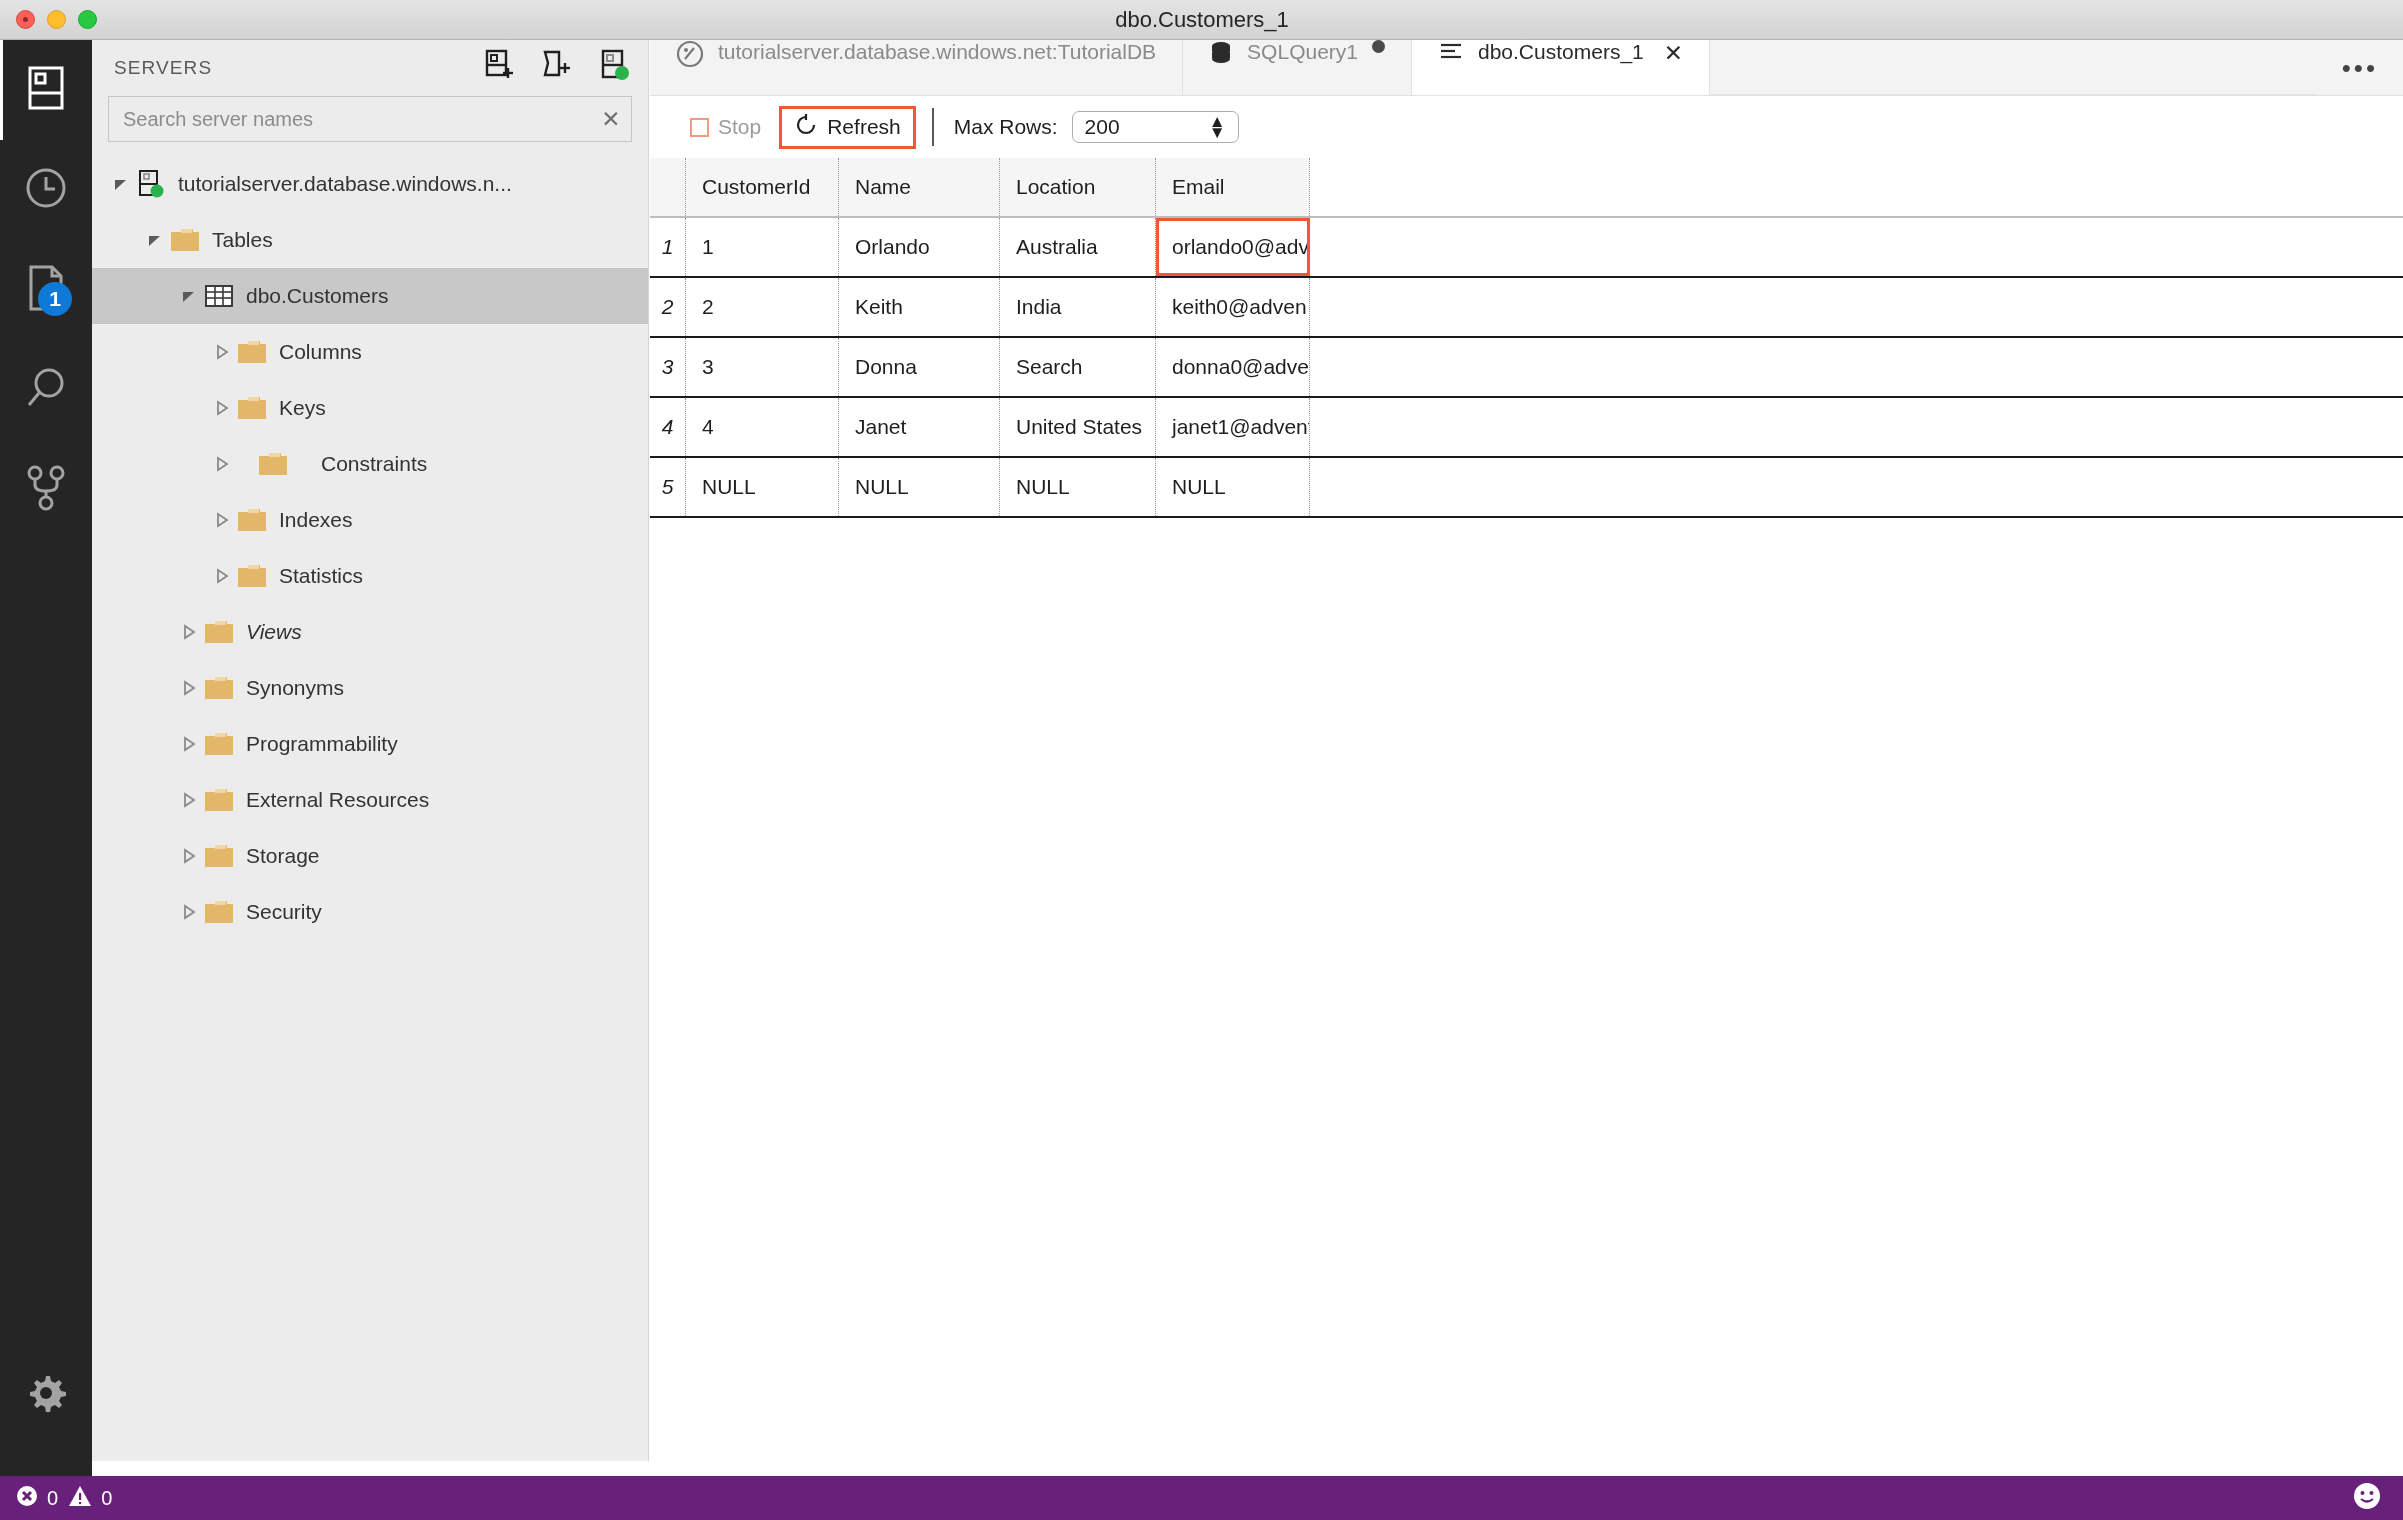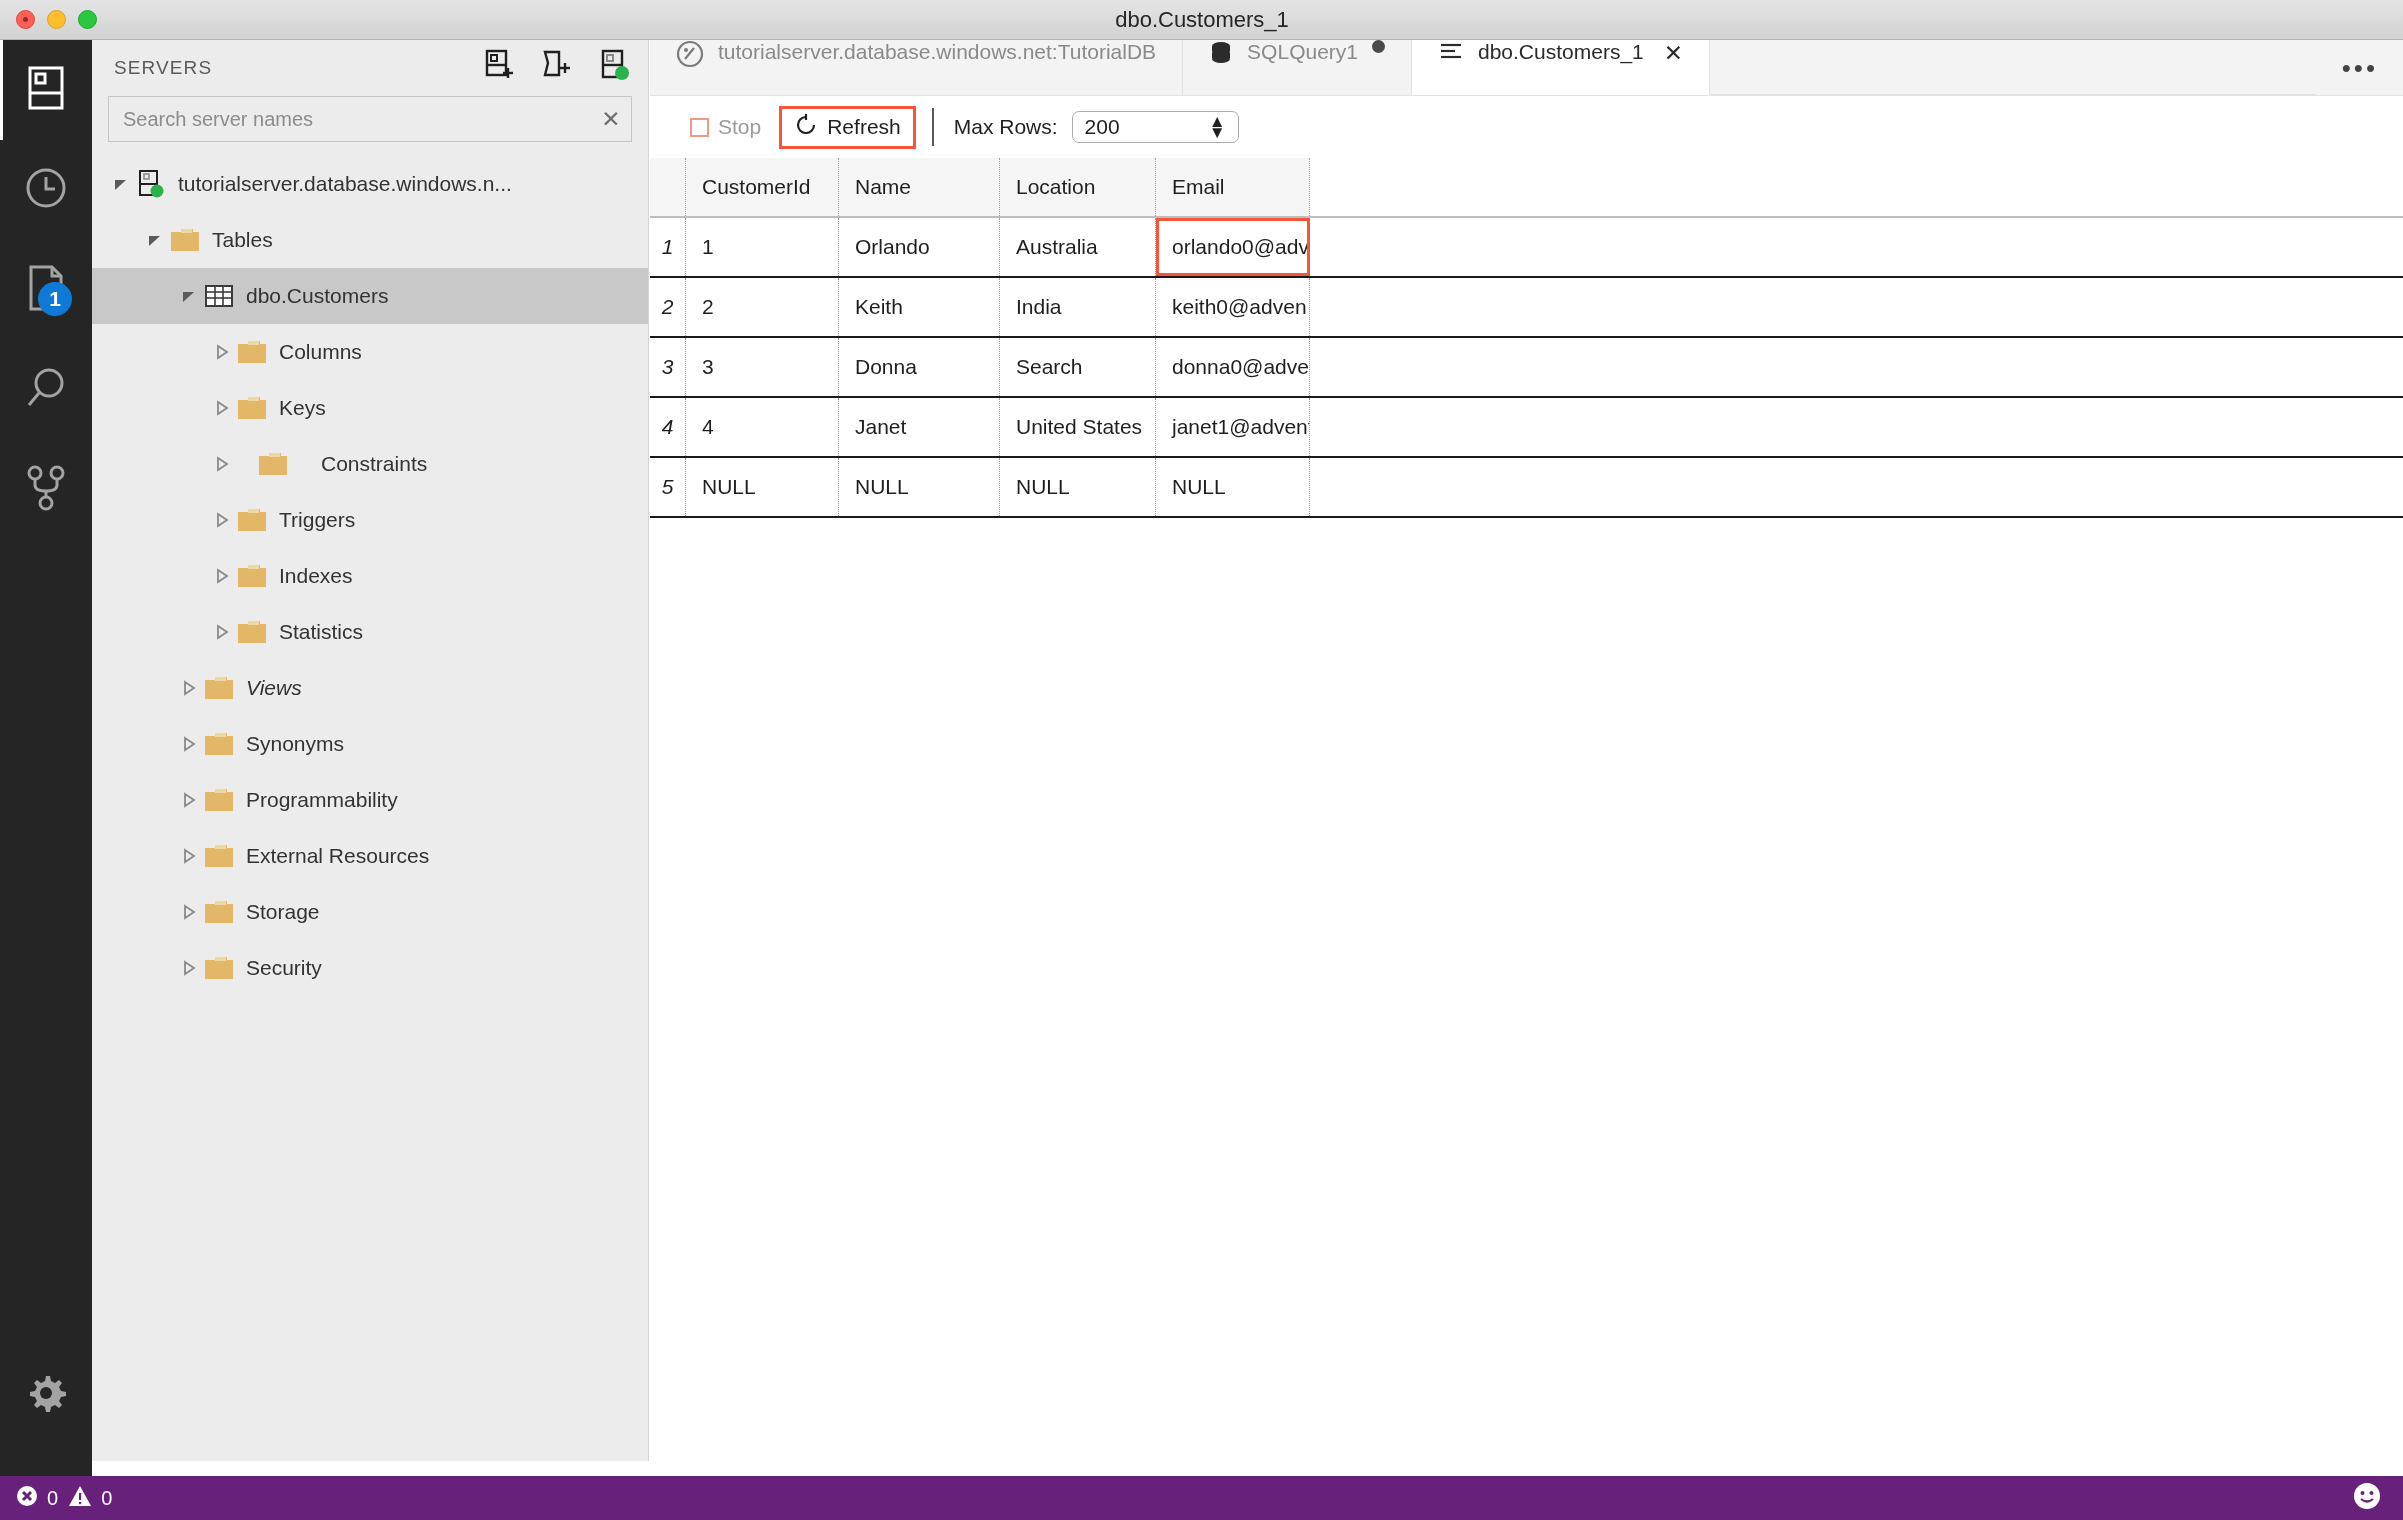--- a/index.html
+++ b/index.html
@@ -395,35 +395,20 @@
           </svg>
         </span>
         <span class="tree-icon">
           <svg width="30" height="26" viewBox="0 0 30 26">
             <path d="M1 5 H11 L13 2 H23 V5 H29 V24 H1 Z" fill="#e2b767"></path>
             <path d="M1 7 H29 V24 H1 Z" fill="#e2b767"></path>
             <path d="M11 2 H22 V6 H11 Z" fill="#f0d6a0"></path>
           </svg>
         </span>
         <span class="tree-label">Constraints</span>
-      </div>
-      <div class="tree-row" style="padding-left: 117px;">
-        <span class="twisty">
-          <svg width="18" height="18" viewBox="0 0 18 18">
-            <path d="M5 3 L14 9 L5 15 Z" fill="none" stroke="#8a8a8a" stroke-width="1.8"></path>
-          </svg>
-        </span>
-        <span class="tree-icon">
-          <svg width="30" height="26" viewBox="0 0 30 26">
-            <path d="M1 5 H11 L13 2 H23 V5 H29 V24 H1 Z" fill="#e2b767"></path>
-            <path d="M1 7 H29 V24 H1 Z" fill="#e2b767"></path>
-            <path d="M11 2 H22 V6 H11 Z" fill="#f0d6a0"></path>
-          </svg>
-        </span>
-        <span class="tree-label">Triggers</span>
       </div>
       <div class="tree-row" style="padding-left: 117px;">
         <span class="twisty">
           <svg width="18" height="18" viewBox="0 0 18 18">
             <path d="M5 3 L14 9 L5 15 Z" fill="none" stroke="#8a8a8a" stroke-width="1.8"></path>
           </svg>
         </span>
         <span class="tree-icon">
           <svg width="30" height="26" viewBox="0 0 30 26">
             <path d="M1 5 H11 L13 2 H23 V5 H29 V24 H1 Z" fill="#e2b767"></path>

